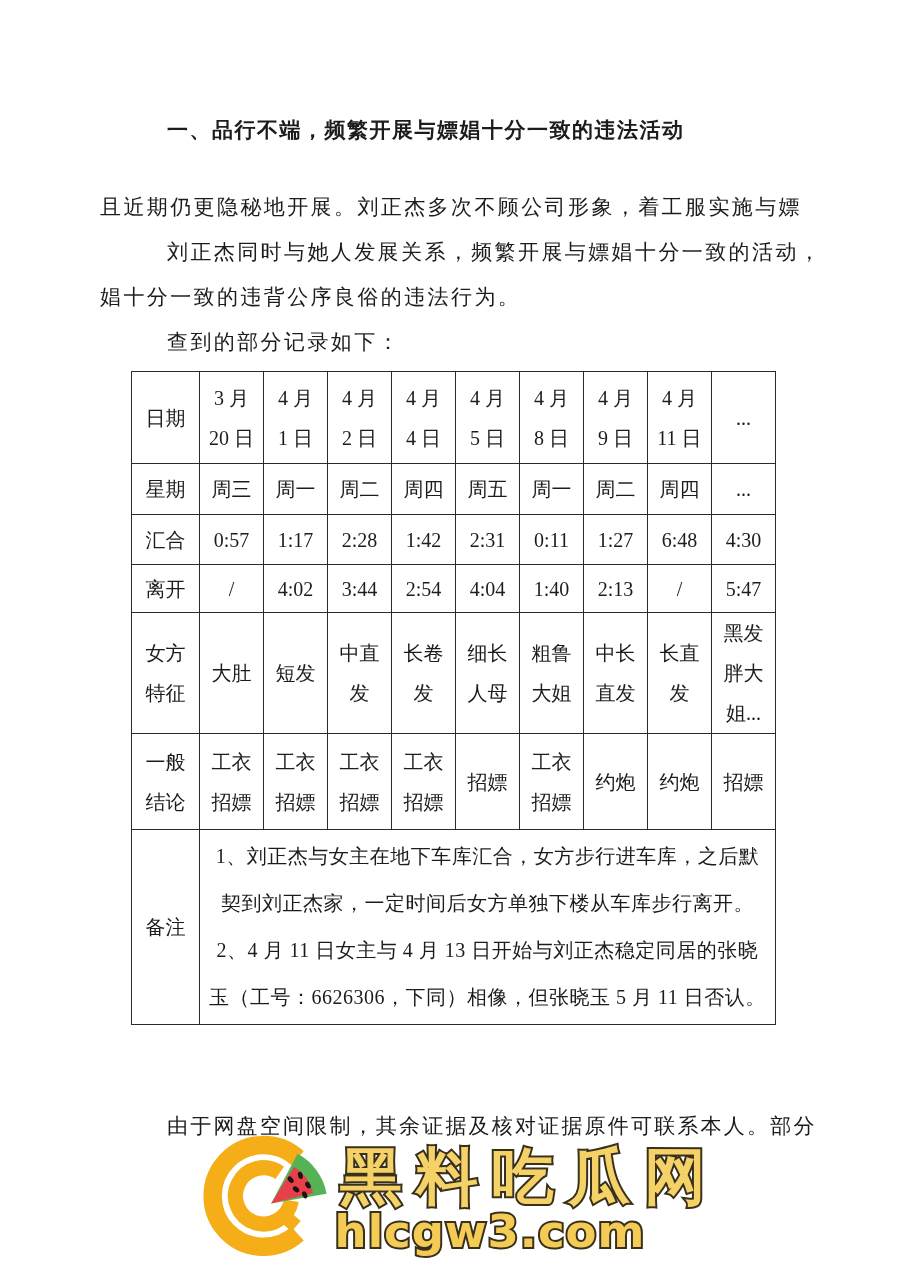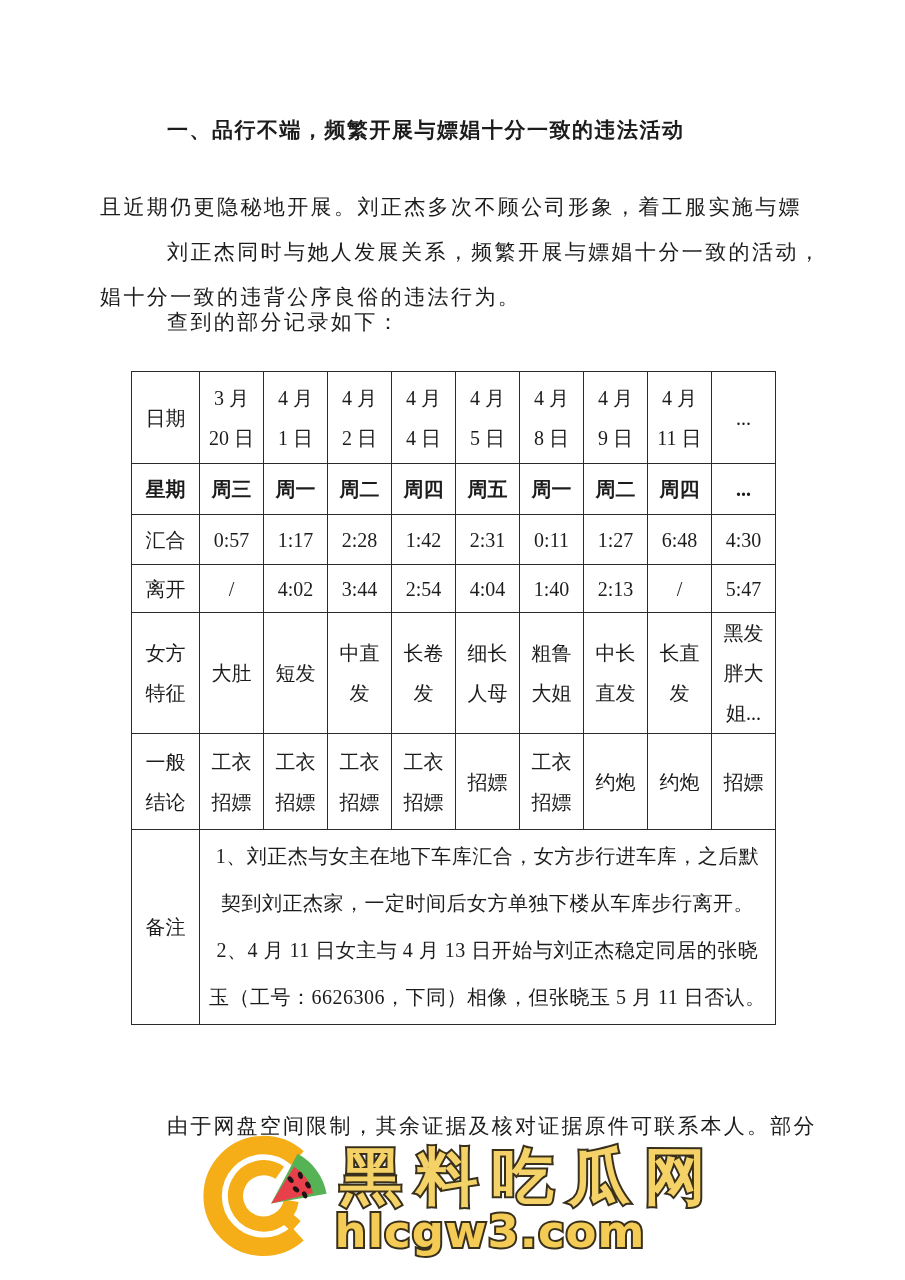--- a/index.html
+++ b/index.html
@@ -7,35 +7,35 @@
     position:relative;width:905px;height:1280px;background:#ffffff;overflow:hidden;
     font-family:"Liberation Serif","DejaVu Serif",serif;color:#1c1c1c;
   }
   .heading{
     position:absolute;top:115px;left:167px;margin:0;
     font-size:21px;font-weight:700;letter-spacing:1.5px;line-height:30px;
   }
   .para{position:absolute;top:185px;left:100px;width:716px;}
   .para .pline{height:45px;line-height:45px;font-size:21px;letter-spacing:2.4px;white-space:nowrap;}
   .para .pline.indent{padding-left:67px;}
-  .intro-line{position:absolute;top:300px;left:167px;font-size:21px;letter-spacing:2.4px;line-height:45px;}
+  .intro-line{position:absolute;top:320px;left:167px;font-size:21px;letter-spacing:2.4px;line-height:45px;}
   .footer-line{position:absolute;top:1104px;left:167px;font-size:21px;letter-spacing:2.2px;line-height:45px;}
 
   table.records{
     position:absolute;top:371px;left:131px;border-collapse:collapse;table-layout:fixed;
   }
   table.records td{
     border:1.5px solid #2b2b2b;text-align:center;vertical-align:middle;
     font-size:20px;line-height:40px;white-space:pre-line;padding:0;
     font-family:"Liberation Serif","DejaVu Serif",serif;color:#1c1c1c;
   }
   table.records col.c-lbl{width:68px;}
   table.records col.c-data{width:64px;}
   tr.r0 td{height:91px;}
-  tr.r1 td{height:50px;font-weight:bold;}
+  tr.r1 td{height:50px;}
   tr.r2 td{height:49px;}
   tr.r3 td{height:47px;}
   tr.r4 td{height:84px;}
   tr.r5 td{height:95px;text-align:center;}
   tr.r6 td{height:95px;}
   tr.r-remark td{height:194px;}
   td.small{font-size:15px;line-height:22px;}
   td.remark-cell{text-align:left;padding:0 10px;}
   .remark-line{line-height:47px;font-size:20px;letter-spacing:0.5px;white-space:nowrap;}
 

